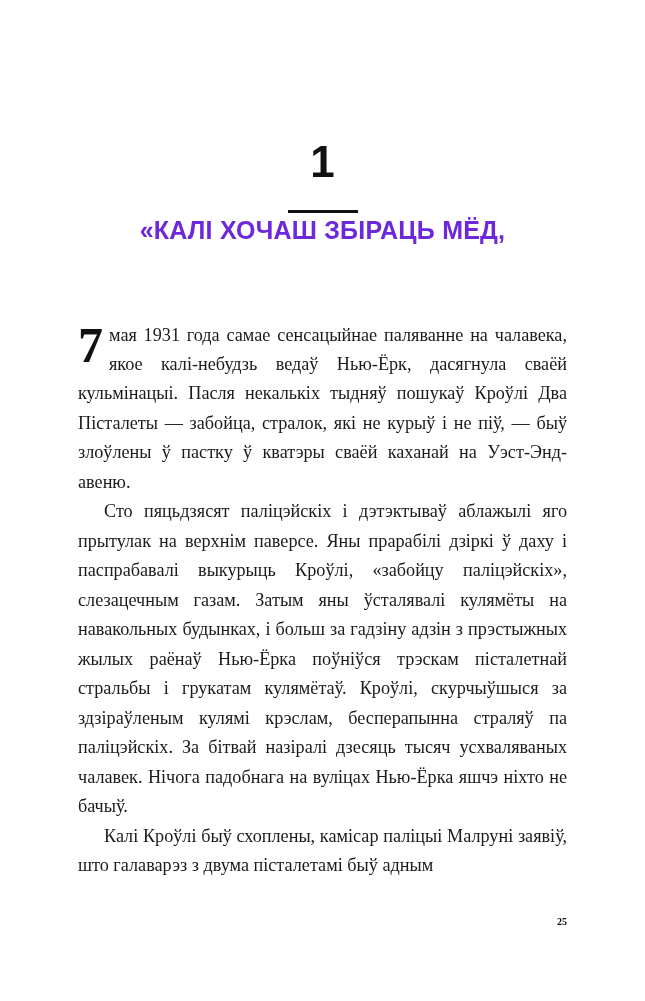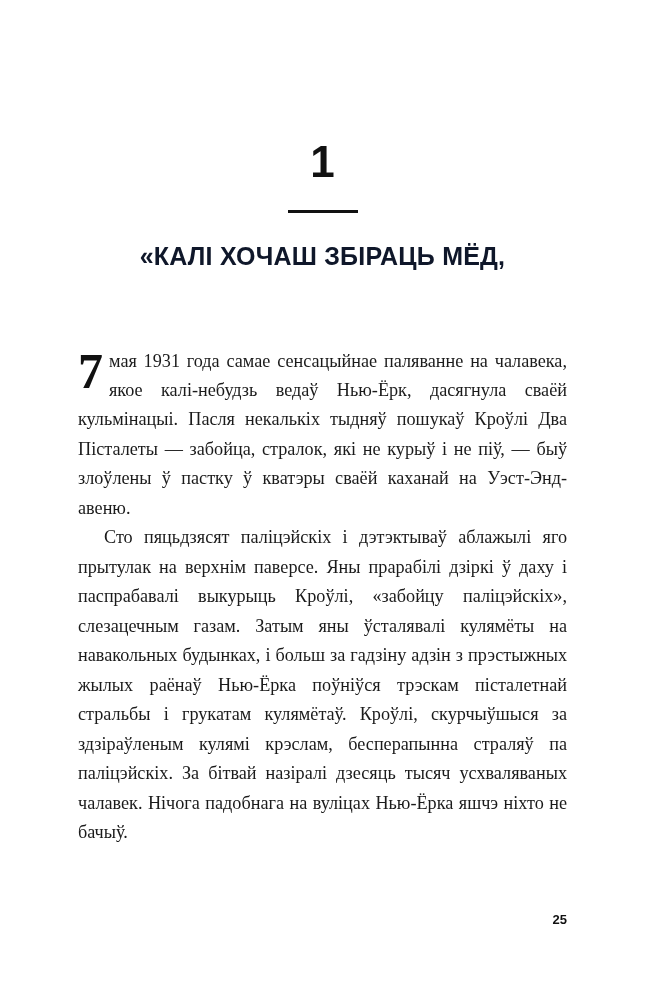--- a/index.html
+++ b/index.html
@@ -38,22 +38,21 @@
     height: 3px;
     background: #111111;
     margin: 26px auto 0 auto;
   }
   .chapter-title {
     font-family: "Liberation Sans", sans-serif;
     font-weight: bold;
     font-size: 25px;
     line-height: 1.42;
     letter-spacing: 0.2px;
-    color: #0f172a;
-    margin-top: 26px;
+    color: #6d28d9;
     padding: 0 4px;
   }
   .chapter-title .line {
     display: block;
   }
   .body-copy {
     margin-top: 72px;
   }
   p.para {
     margin: 0;
@@ -76,39 +75,40 @@
     font-weight: bold;
     font-size: 50px;
     line-height: 0.88;
     margin: 2px 6px 0 0;
     color: #111111;
   }
   .folio {
     position: absolute;
     right: 78px;
     bottom: 74px;
-    font-family: Liberation Sans, sans-serif;
+    font-family: Liberation Serif, serif;
     font-weight: bold;
-    font-size: 13px;
+    font-size: 10px;
     color: #111111;
   }
 </style>
 </head>
 <body>
 
 <div class="page">
 
   <div class="chapter-head">
     <div class="chapter-number">1</div>
     <div class="rule"></div>
     <div class="chapter-title">
       <span class="line">«КАЛІ ХОЧАШ ЗБІРАЦЬ МЁД,</span>
     </div>
   </div>
 
   <div class="body-copy">
     <p class="para dropcap-para"><span class="dropcap">7</span><span>мая 1931 года самае сенсацыйнае паляванне на чалавека, якое калі-небудзь ведаў Нью-Ёрк, дасягнула сваёй кульмінацыі. Пасля некалькіх тыдняў пошукаў Кроўлі Два Пісталеты — забойца, стралок, які не курыў і не піў, — быў злоўлены ў пастку ў кватэры сваёй каханай на Уэст-Энд-авеню.</span></p>
     <p class="para">Сто пяцьдзясят паліцэйскіх і дэтэктываў аблажылі яго прытулак на верхнім паверсе. Яны прарабілі дзіркі ў даху і паспрабавалі выкурыць Кроўлі, «забойцу паліцэйскіх», слезацечным газам. Затым яны ўсталявалі кулямёты на навакольных будынках, і больш за гадзіну адзін з прэстыжных жылых раёнаў Нью-Ёрка поўніўся трэскам пісталетнай стральбы і грукатам кулямётаў. Кроўлі, скурчыўшыся за здзіраўленым кулямі крэслам, бесперапынна страляў па паліцэйскіх. За бітвай назіралі дзесяць тысяч усхваляваных чалавек. Нічога падобнага на вуліцах Нью-Ёрка яшчэ ніхто не бачыў.</p>
+    <p class="para">Калі Кроўлі быў схоплены, камісар паліцыі Малруні заявіў, што галаварэз з двума пісталетамі быў адным</p>
   </div>
 
   <div class="folio">25</div>
 
 </div>
 
 </body></html>

